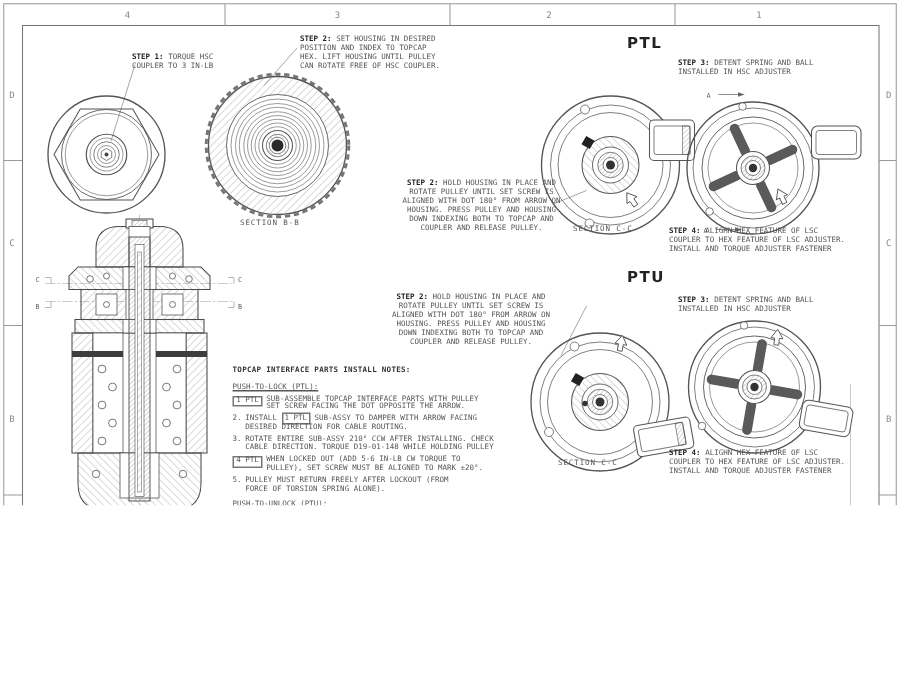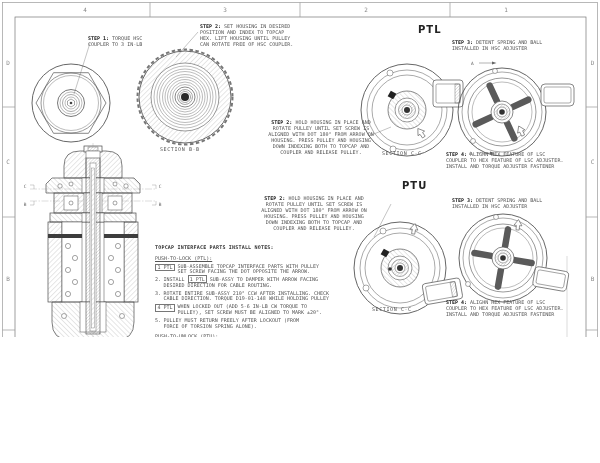--- a/index.html
+++ b/index.html
@@ -309,21 +309,21 @@
 INSTALL AND TORQUE ADJUSTER FASTENER</span></div>
 
 <div class="step" style="left:452px;top:198px;"><b>STEP 3:</b> <span>DETENT SPRING AND BALL
 INSTALLED IN HSC ADJUSTER</span></div>
 
 <div class="step" style="left:446px;top:300px;"><b>STEP 4:</b> <span>ALIGHN HEX FEATURE OF LSC
 COUPLER TO HEX FEATURE OF LSC ADJUSTER.
 INSTALL AND TORQUE ADJUSTER FASTENER</span></div>
 
 <div class="hdg" style="left:418px;top:24px;">PTL</div>
-<div class="hdg" style="left:402px;top:180px;">PTU</div>
+<div class="hdg" style="left:418px;top:180px;">PTU</div>
 
 <div class="seclabel" style="left:160px;top:146px;">SECTION B-B</div>
 <div class="seclabel" style="left:382px;top:150px;">SECTION C-C</div>
 <div class="seclabel" style="left:372px;top:306px;">SECTION C-C</div>
 <div class="seclabel ctr" style="left:64px;top:336px;width:60px;">
   <div>SECTION A-A</div>
   <div>SCALE 3:1</div>
 </div>
 
 <div class="notes">

